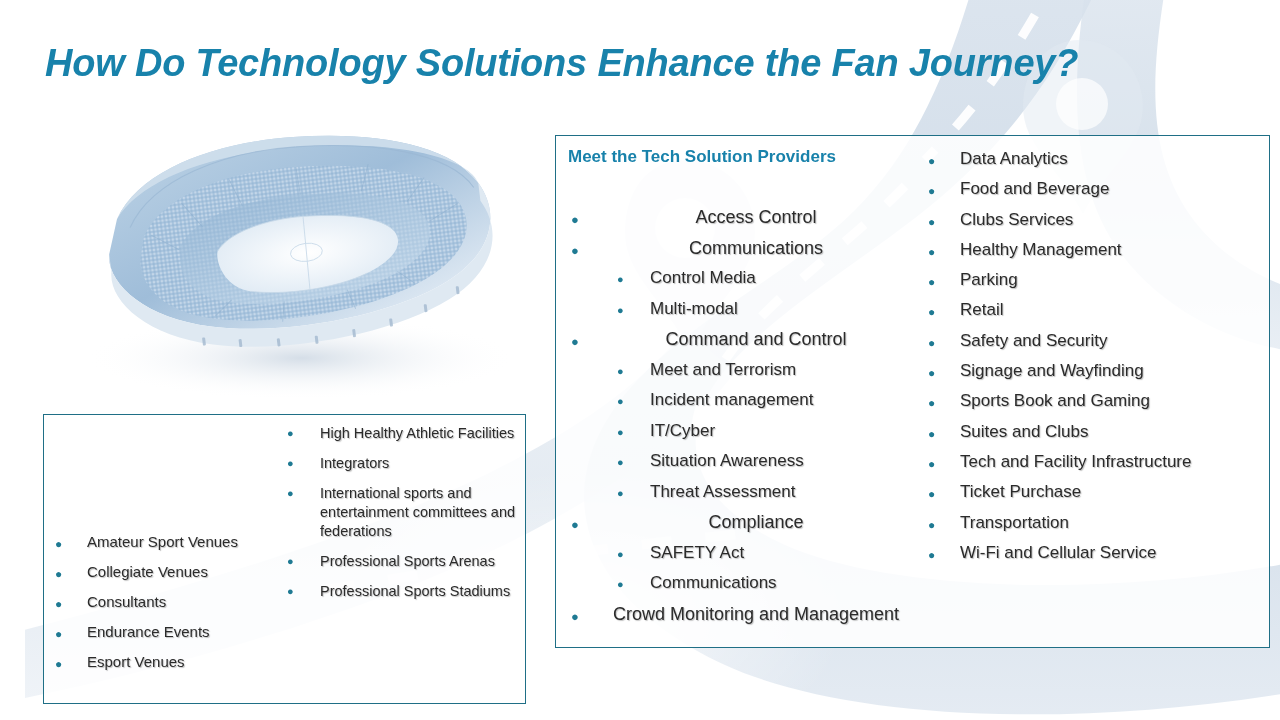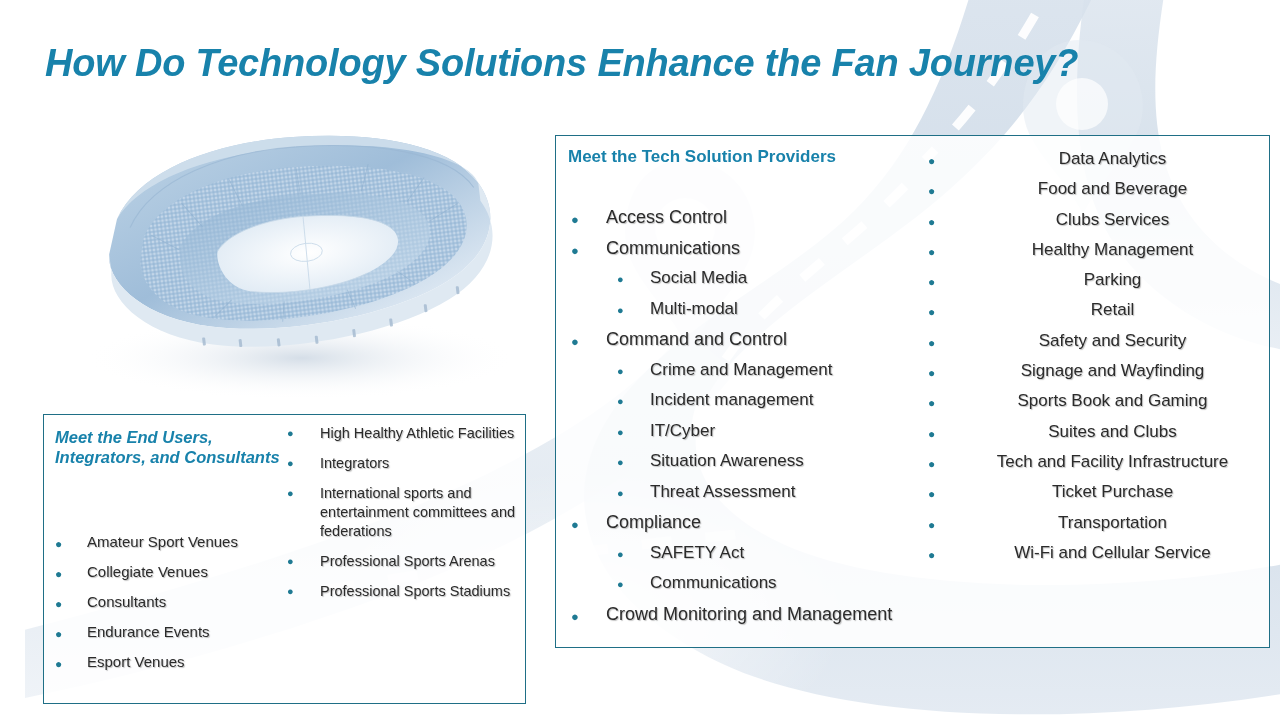--- a/index.html
+++ b/index.html
@@ -118,30 +118,30 @@
     line-height: 1;
   }
   li.bitem > .btext {
     display: block;
   }
 
   
   #list-providers { position: absolute; left: 0; top: 66px; width: 350px; }
   #list-providers li.lvl1 { font-size: 18px; line-height: 30.5px; min-height: 30.5px; }
   #list-providers li.lvl1 > .bullet { left: 15px; top: 11px; }
-  #list-providers li.lvl1 > .btext { padding-left: 50px; }
+  #list-providers li.lvl1 > .btext { padding-left: 50px; text-align: center; }
   #list-providers li.lvl2 { font-size: 17px; line-height: 30.5px; min-height: 30.5px; }
   #list-providers li.lvl2 > .bullet { left: 61px; top: 11px; font-size: 11px; }
   #list-providers li.lvl2 > .btext { padding-left: 94px; }
 
   
   #list-solutions { position: absolute; left: 364px; top: 8px; width: 345px; }
   #list-solutions li { font-size: 17px; line-height: 30.3px; min-height: 30.3px; }
   #list-solutions li > .bullet { left: 8px; top: 11px; font-size: 12px; }
-  #list-solutions li > .btext { padding-left: 40px; text-align: center; }
+  #list-solutions li > .btext { padding-left: 40px; }
 
   
   #list-endusers-left { position: absolute; left: 0; top: 112px; width: 235px; }
   #list-endusers-left li { font-size: 15px; line-height: 30px; min-height: 30px; }
   #list-endusers-left li > .bullet { left: 11px; top: 11px; font-size: 12px; }
   #list-endusers-left li > .btext { padding-left: 43px; }
 
   
   #list-endusers-right { position: absolute; left: 236px; top: 9px; width: 245px; }
   #list-endusers-right li { font-size: 14.5px; line-height: 19px; margin-bottom: 11px; }
@@ -341,33 +341,33 @@
         <li class="bitem lvl1">
           <span class="bullet nosh">●</span>
           <span class="btext">Access Control</span>
         </li>
         <li class="bitem lvl1">
           <span class="bullet nosh">●</span>
           <span class="btext">Communications</span>
         </li>
         <li class="bitem lvl2">
           <span class="bullet nosh">●</span>
-          <span class="btext">Social Media</span>
+          <span class="btext">Control Media</span>
         </li>
         <li class="bitem lvl2">
           <span class="bullet nosh">●</span>
           <span class="btext">Multi-modal</span>
         </li>
         <li class="bitem lvl1">
           <span class="bullet nosh">●</span>
           <span class="btext">Command and Control</span>
         </li>
         <li class="bitem lvl2">
           <span class="bullet nosh">●</span>
-          <span class="btext">Crime and Management</span>
+          <span class="btext">Meet and Terrorism</span>
         </li>
         <li class="bitem lvl2">
           <span class="bullet nosh">●</span>
           <span class="btext">Incident management</span>
         </li>
         <li class="bitem lvl2">
           <span class="bullet nosh">●</span>
           <span class="btext">IT/Cyber</span>
         </li>
         <li class="bitem lvl2">
@@ -452,22 +452,20 @@
         <li class="bitem">
           <span class="bullet nosh">●</span>
           <span class="btext">Wi-Fi and Cellular Service</span>
         </li>
       </ul>
     </div>
   </div>
 
   <div class="panel" id="panel-endusers">
     <div class="panel-inner">
-      <div class="panel-heading" id="heading-endusers">Meet the End Users, Integrators,
-and Consultants</div>
 
       <ul class="blist" id="list-endusers-left">
         <li class="bitem">
           <span class="bullet nosh">●</span>
           <span class="btext">Amateur Sport Venues</span>
         </li>
         <li class="bitem">
           <span class="bullet nosh">●</span>
           <span class="btext">Collegiate Venues</span>
         </li>

